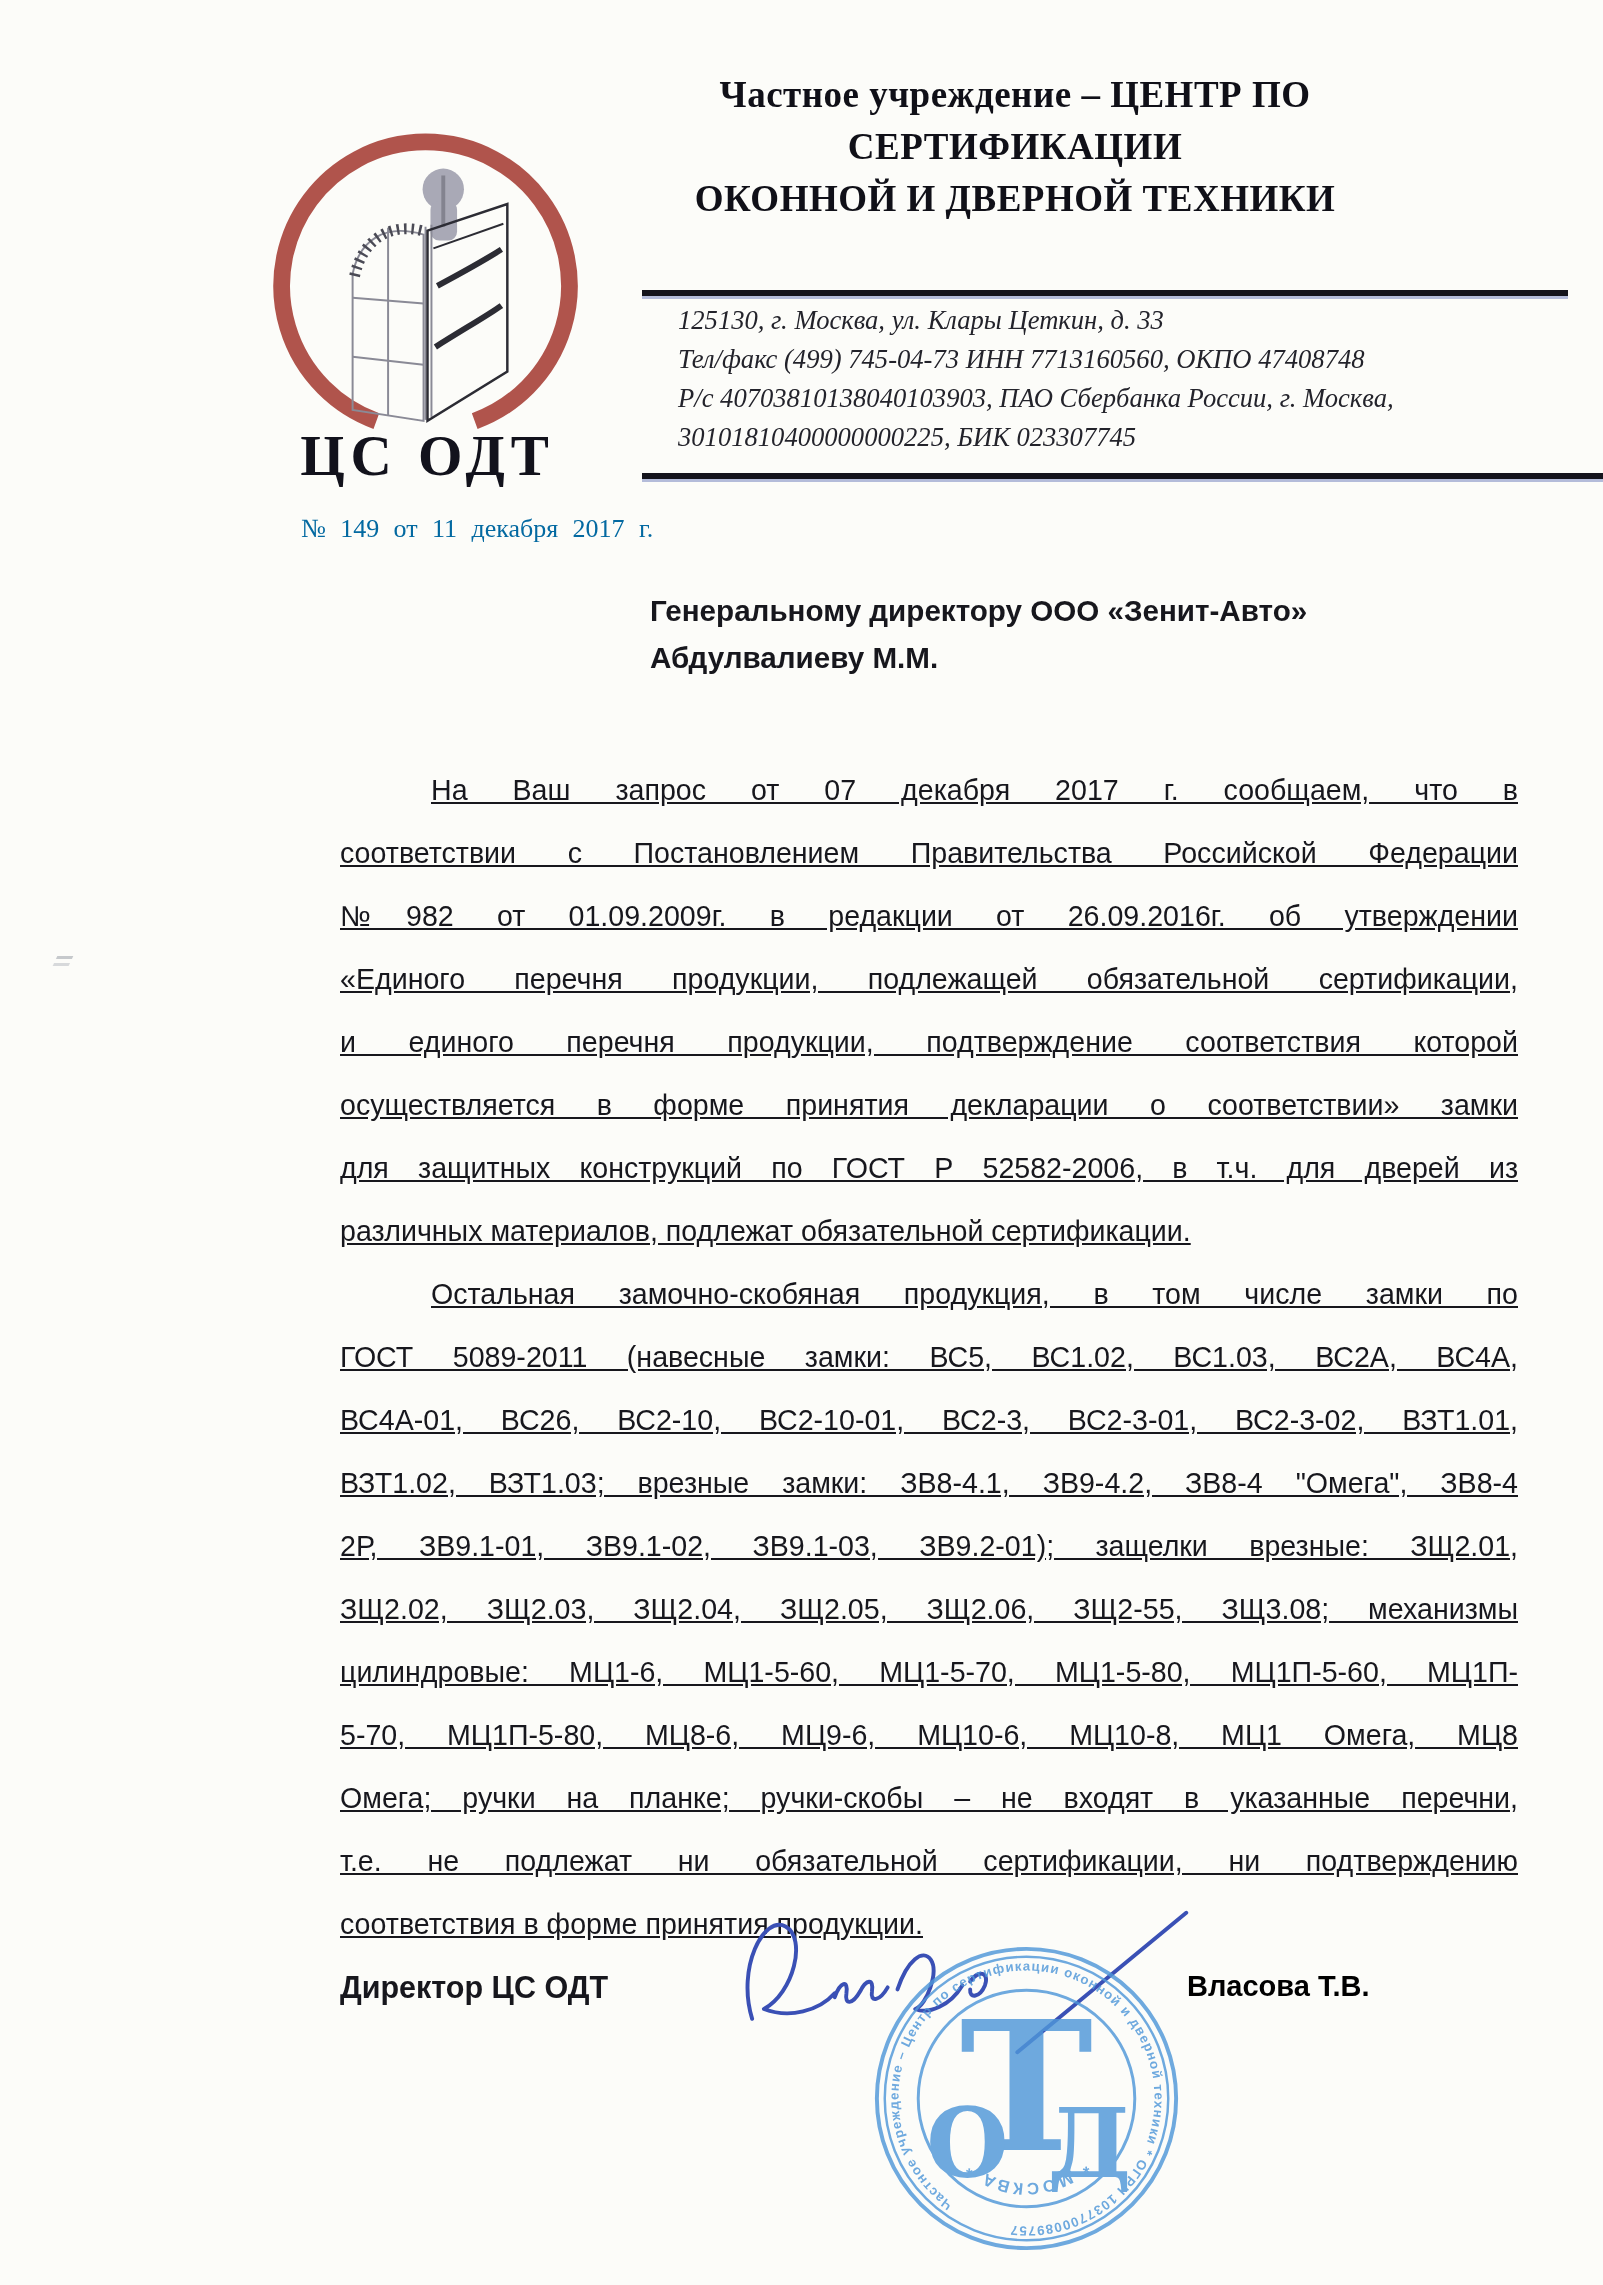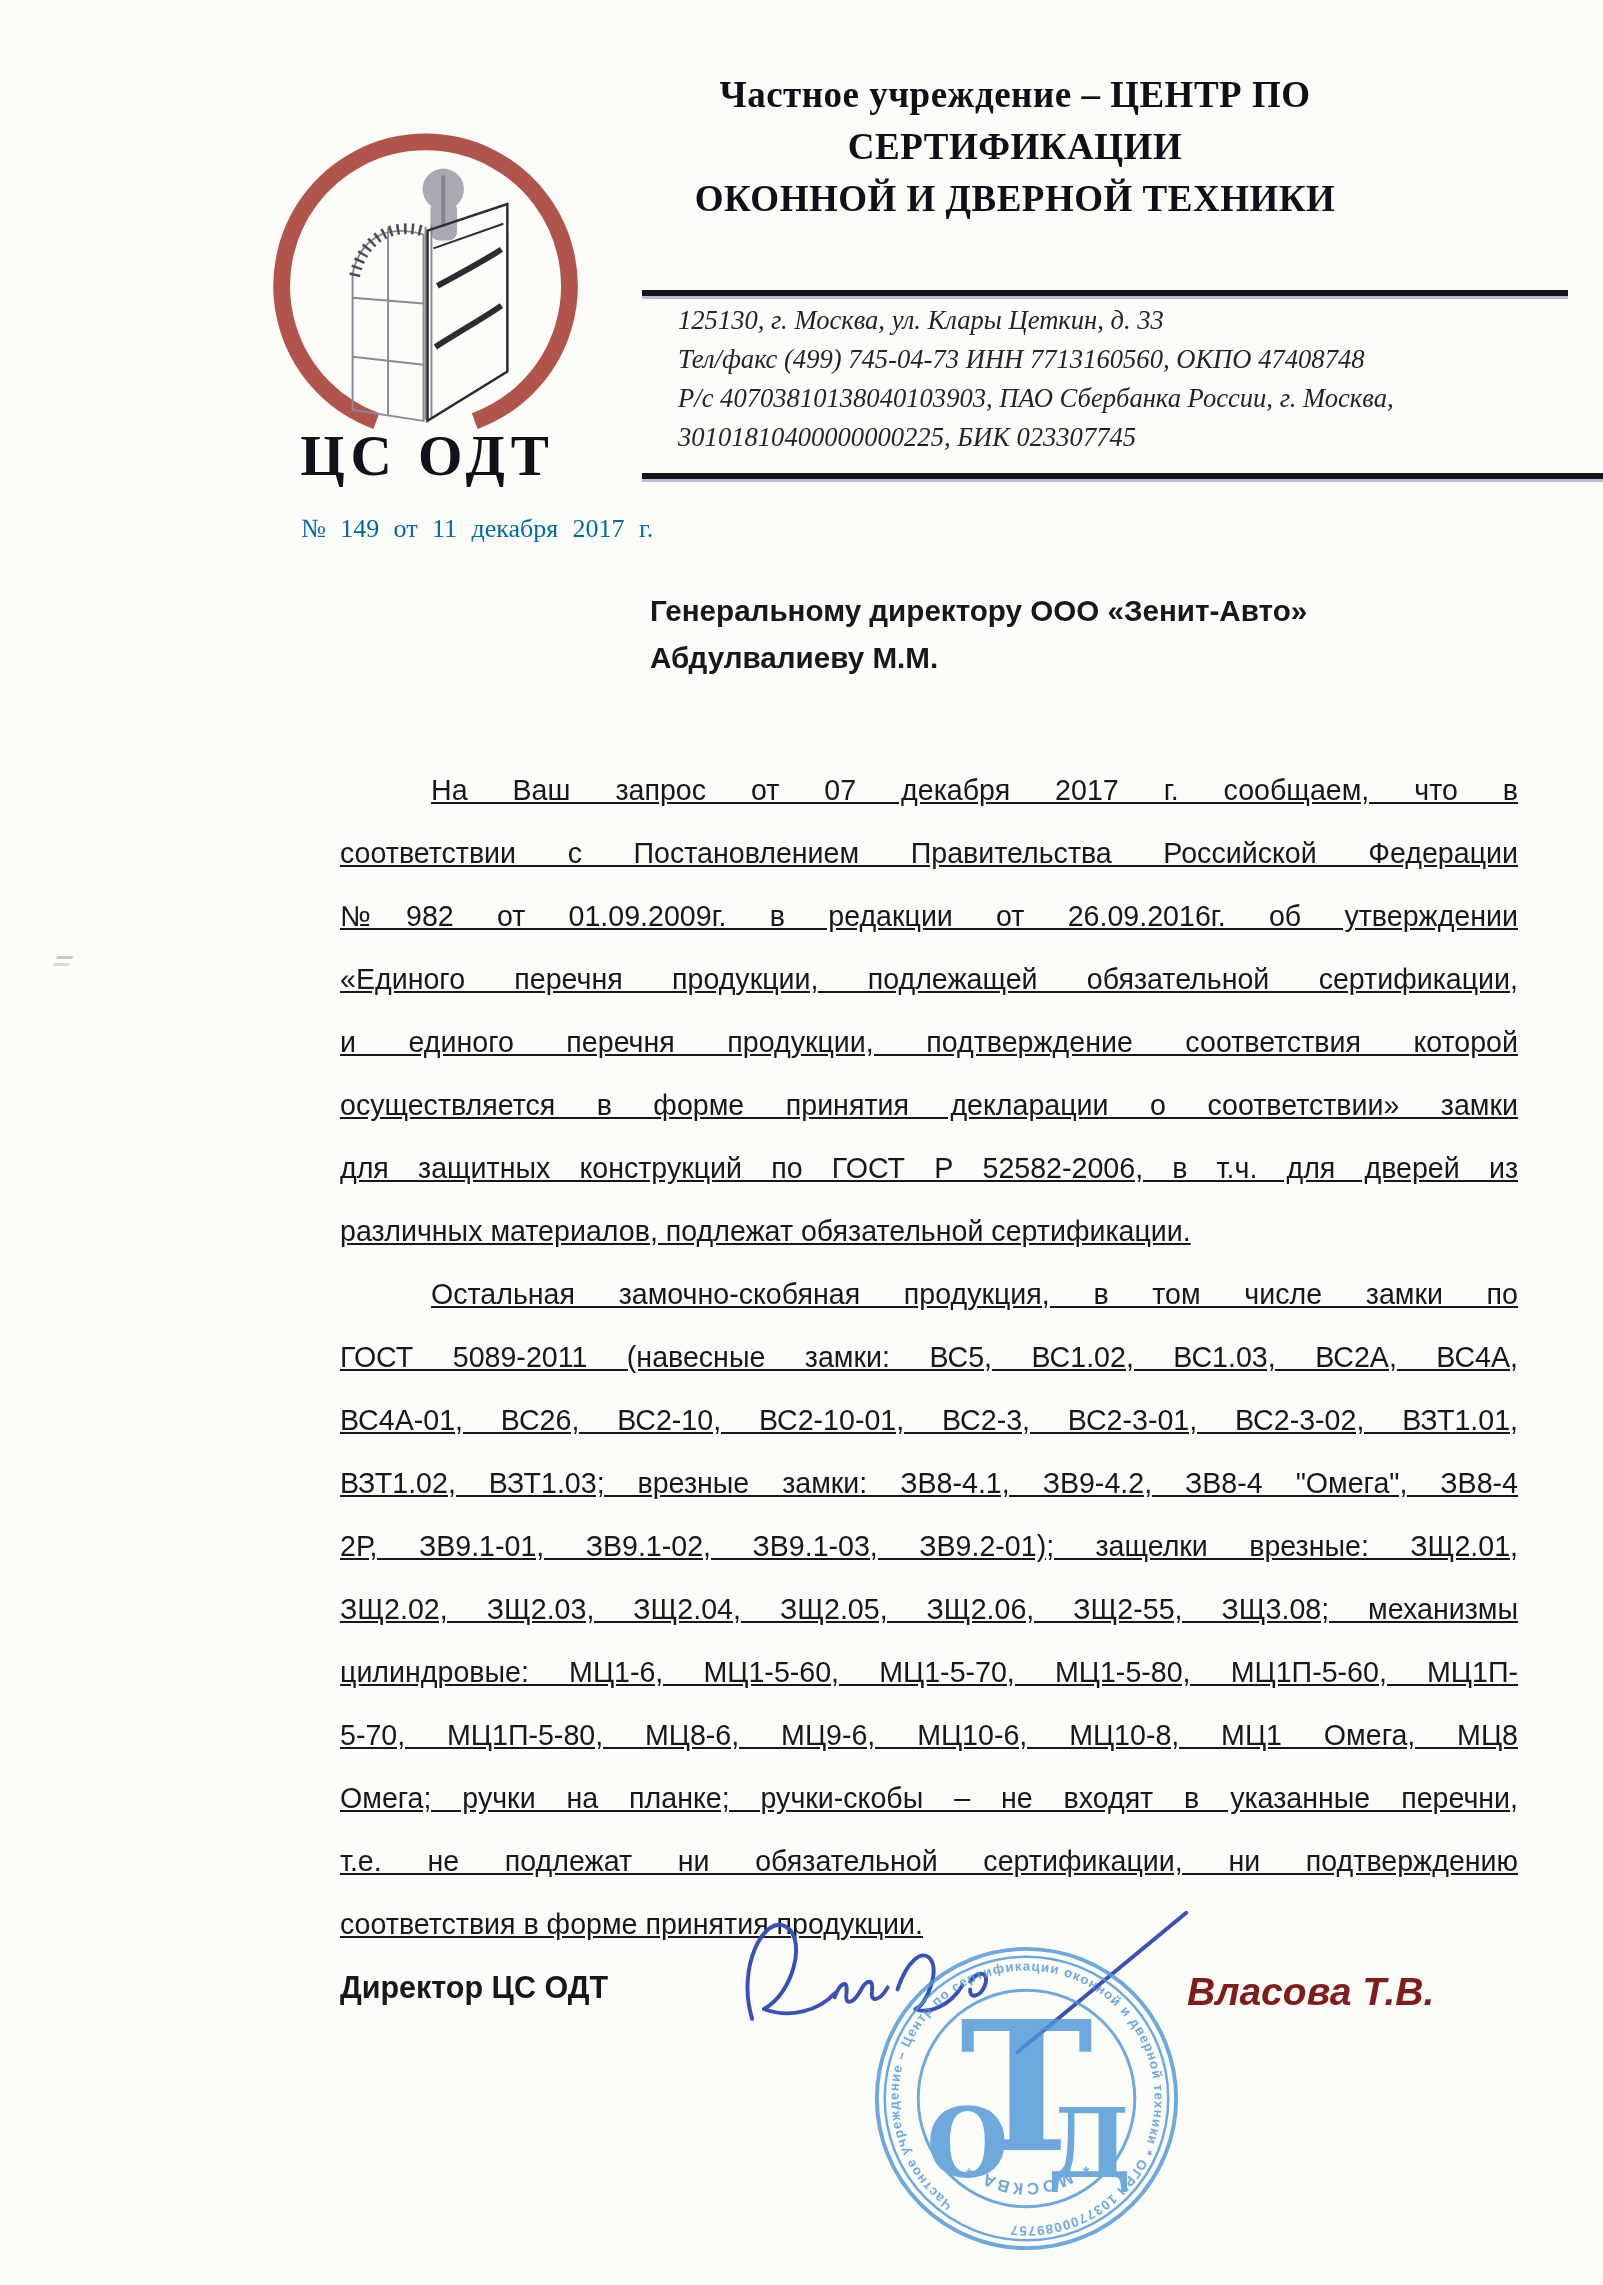--- a/index.html
+++ b/index.html
@@ -31,21 +31,21 @@
   
   .refline{position:absolute;left:301px;top:514px;font-family:"Liberation Serif","DejaVu Serif",serif;font-size:26px;word-spacing:7.9px;color:#0369a1;}
   .addressee{position:absolute;left:650px;top:587px;width:827px;font-weight:700;font-size:29.6px;line-height:47px;color:#17171d;}
   
   .body-text{position:absolute;left:340px;top:759px;width:1178px;font-size:28.6px;color:#17171d;text-decoration:underline;}
   .line{height:63px;line-height:63px;text-align:justify;text-align-last:justify;}
   .line.first{padding-left:91px;}
   .line.last{text-align-last:left;}
   
   .sign-title{position:absolute;left:340px;top:1970px;font-weight:700;font-size:30.5px;color:#17171d;}
-  .sign-name{position:absolute;left:1187px;top:1970px;font-weight:700;font-size:39px;color:#7f1d1d;font-style:italic;}
+  .sign-name{position:absolute;left:1187px;top:1970px;font-weight:700;font-size:29px;color:#000000;}
   .signature{position:absolute;left:722px;top:1899px;}
   .signature path{stroke:var(--signature-blue,#3a50b5);stroke-width:4;fill:none;stroke-linecap:round;stroke-linejoin:round;}
   .stamp{position:absolute;left:869px;top:1941px;opacity:.82;}
   .stamp circle{stroke:var(--stamp-blue,#4f97d9);fill:none;}
   .stamp text{fill:var(--stamp-blue,#4f97d9);}
   .stamp .ringtxt{font-size:13.5px;letter-spacing:1.1px;font-weight:700;}
   .stamp .citytxt{font-size:17px;letter-spacing:3px;font-weight:700;}
   .stamp .mono{font-family:"DejaVu Serif","Liberation Serif",serif;font-weight:700;}
   .artifact{position:absolute;left:55px;top:956px;width:15.8px;height:3.9px;border-top:3px solid #9aa0a8;border-bottom:3px solid #b9bec4;transform:skewX(-25deg);opacity:.55;}
 </style>

